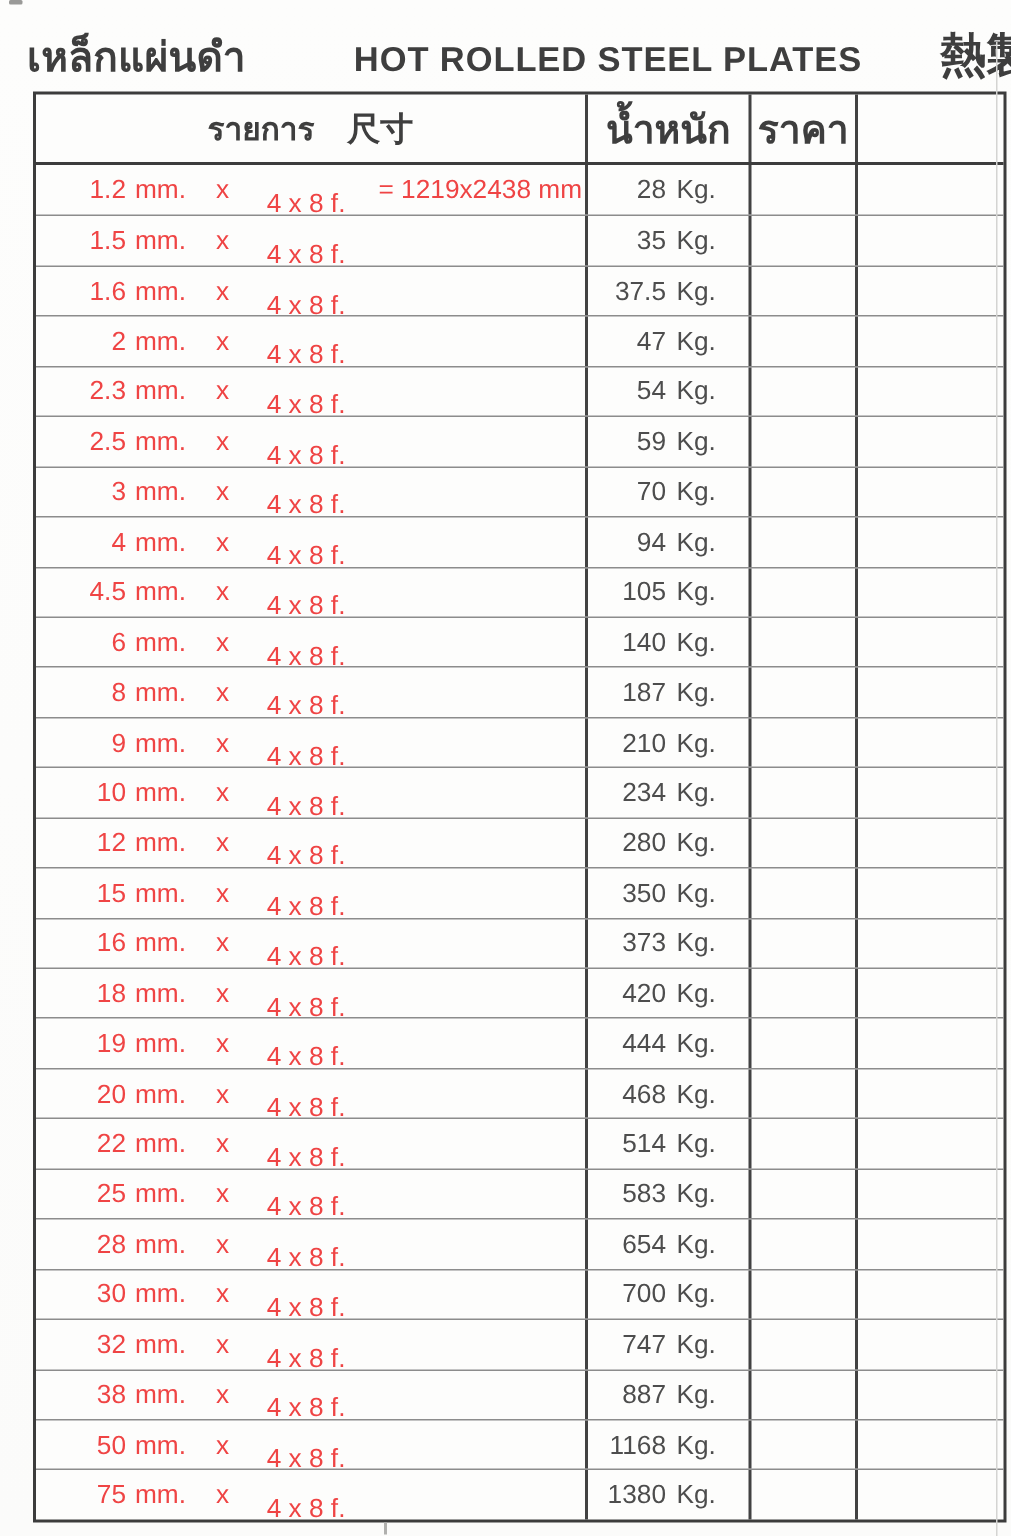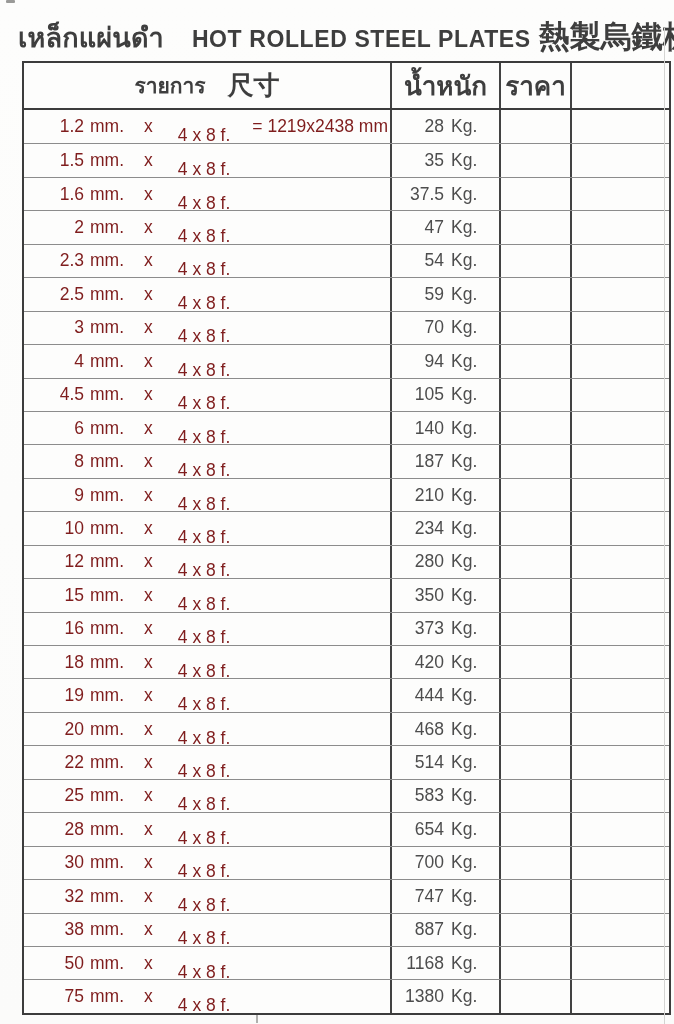--- a/index.html
+++ b/index.html
@@ -10,20 +10,21 @@
     color: #4a4a4a;
     position: relative;
   }
   .page { position: absolute; inset: 0; background: linear-gradient(180deg, #fdfdfc 0%, #fbfbfa 100%); }
 
   
   .title {
     position: absolute; left: 18px; top: 16px; width: 600px;
     display: flex; align-items: baseline; white-space: nowrap;
     color: #3e3e3e;
+    gap: 44px;
   }
   .t-thai { font-size: 27px; font-weight: 600; letter-spacing: 0.2px; }
   .t-en   { font-size: 23px; font-weight: 700; letter-spacing: 0.6px; margin-left: 28px; }
   .t-zh   { font-size: 31px; font-weight: 700; margin-left: 8px; font-family: "Liberation Serif", "DejaVu Serif", serif; }
 
   
   .table {
     position: absolute; left: 22px; top: 61px; width: 649px;
     border: 2px solid #3c3c3c;
     background: #fdfdfc;
@@ -35,26 +36,26 @@
   }
   .tr.thead { height: 47px; border-bottom: 2px solid #3c3c3c; }
   .tbody .tr { height: 33.45px; }
   .tbody .tr + .tr { border-top: 1px solid #8c8c8c; }
   .td { display: flex; align-items: center; overflow: hidden; }
   .td + .td { border-left: 2px solid #424242; }
 
   
   .th { justify-content: center; color: #3e3e3e; }
   .h-thai { font-size: 21px; font-weight: 600; }
-  .h-zh   { font-size: 26px; font-weight: 700; margin-left: 22px; font-family: Liberation Sans, sans-serif; }
+  .h-zh   { font-size: 22px; font-weight: 700; margin-left: 22px; font-family: Liberation Sans, sans-serif; }
   .h-weight, .h-price { font-size: 26px; font-weight: 600; }
 
   
   .tbody { display: block; }
-  .td-size { font-size: 17.5px; color: #7f1d1d; }
+  .td-size { font-size: 17.5px; color: #ef4444; }
   .num  { display: inline-block; width: 60px; text-align: right; }
   .unit { margin-left: 6px; }
   .mult { margin-left: 20px; }
   .dims { margin-left: 25px; margin-top: 18px; }
   .note { margin-left: 22px; }
   .note:empty { display: none; }
   .td-weight { font-size: 17.5px; color: #4d4d4d; }
   .wnum  { display: inline-block; width: 52px; text-align: right; }
   .wunit { margin-left: 7px; }
 

